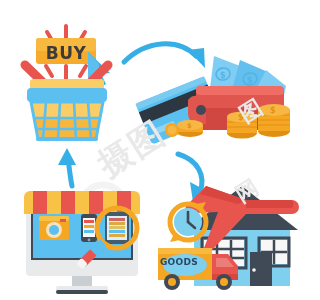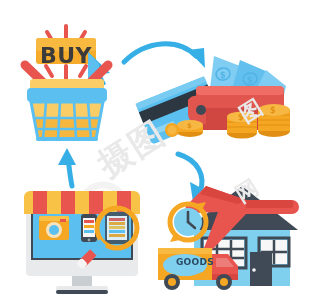--- a/index.html
+++ b/index.html
@@ -5,23 +5,23 @@
   html,body{margin:0;padding:0;background:#ffffff;}
   body{width:300px;height:300px;overflow:hidden;font-family:"Liberation Sans",sans-serif;}
   #stage{position:relative;width:300px;height:300px;background:#ffffff;}
   #stage svg{position:absolute;left:0;top:0;}
   .wm{position:absolute;font-family:"DejaVu Sans",sans-serif;color:#e9e9e9;
       font-weight:700;user-select:none;pointer-events:none;}
   #wm1{left:96px;top:126px;font-size:34px;transform:rotate(-32deg);letter-spacing:2px;}
   #wm2{left:236px;top:176px;font-size:22px;transform:rotate(-32deg);letter-spacing:1px;}
   #wm3{left:240px;top:96px;font-size:22px;transform:rotate(-32deg);letter-spacing:1px;}
   .lbl{position:absolute;pointer-events:none;user-select:none;}
-  #buy-label{left:38px;top:43px;width:56px;text-align:center;font-size:22px;font-weight:700;
+  #buy-label{left:38px;top:43px;width:56px;text-align:center;font-size:17px;font-weight:700;
       color:#3b3b3b;letter-spacing:0.5px;font-family:"DejaVu Sans",sans-serif;}
-  #goods-label{left:169px;top:257px;width:52px;text-align:center;font-size:9px;font-weight:700;
+  #goods-label{left:153px;top:257px;width:52px;text-align:center;font-size:9px;font-weight:700;
       color:#2a4a63;letter-spacing:0.3px;font-family:"DejaVu Sans",sans-serif;}
 </style>
 </head>
 <body>
 
 <div id="stage">
 
   <svg width="300" height="300" viewBox="0 0 300 300">
 
     <g opacity="0.75">

